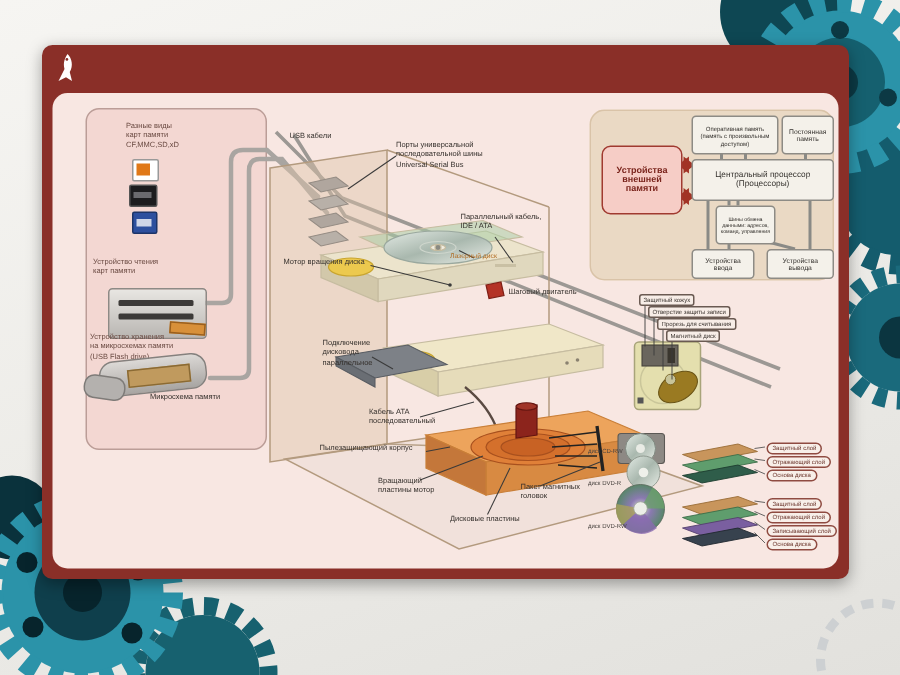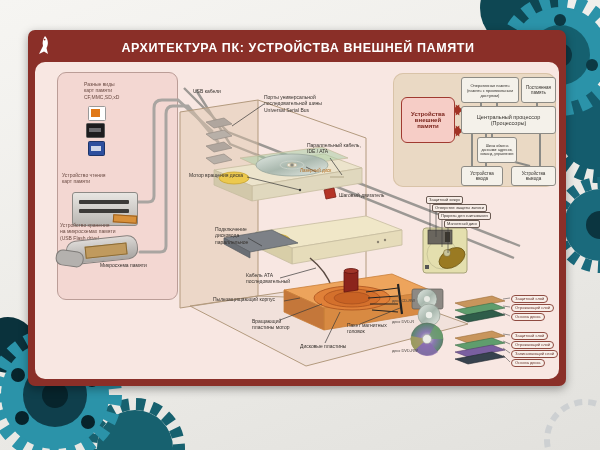--- a/index.html
+++ b/index.html
@@ -99,21 +99,20 @@
 </svg>
 
 <div id="poster"></div>
 <div id="poster-body"></div>
 <div class="abs" style="left:36px;top:35px;z-index:4">
   <svg width="18" height="24" viewBox="0 0 18 24">
     <path d="M9,1 C7,4 6,7 7,11 L3,19 L8,16.5 L12,19 L10.5,13 C13,9 12,4 9,1 Z" fill="#ffffff"></path>
     <circle cx="8.6" cy="4.6" r="0.9" fill="#8a2f28"></circle>
   </svg>
 </div>
-<div id="poster-title">АРХИТЕКТУРА ПК: УСТРОЙСТВА ВНЕШНЕЙ ПАМЯТИ</div>
 
 <div id="left-panel"></div>
 <div id="diagram-panel"></div>
 
 <svg class="abs" style="left:0;top:0;z-index:5" width="600" height="450" viewBox="0 0 600 450">
   <defs>
     <linearGradient id="cdg" x1="0" y1="0" x2="1" y2="1">
       <stop offset="0" stop-color="#e3eae4"></stop>
           <stop offset="0.5" stop-color="#a9b8ae"></stop>
           <stop offset="1" stop-color="#e9ede7"></stop>

